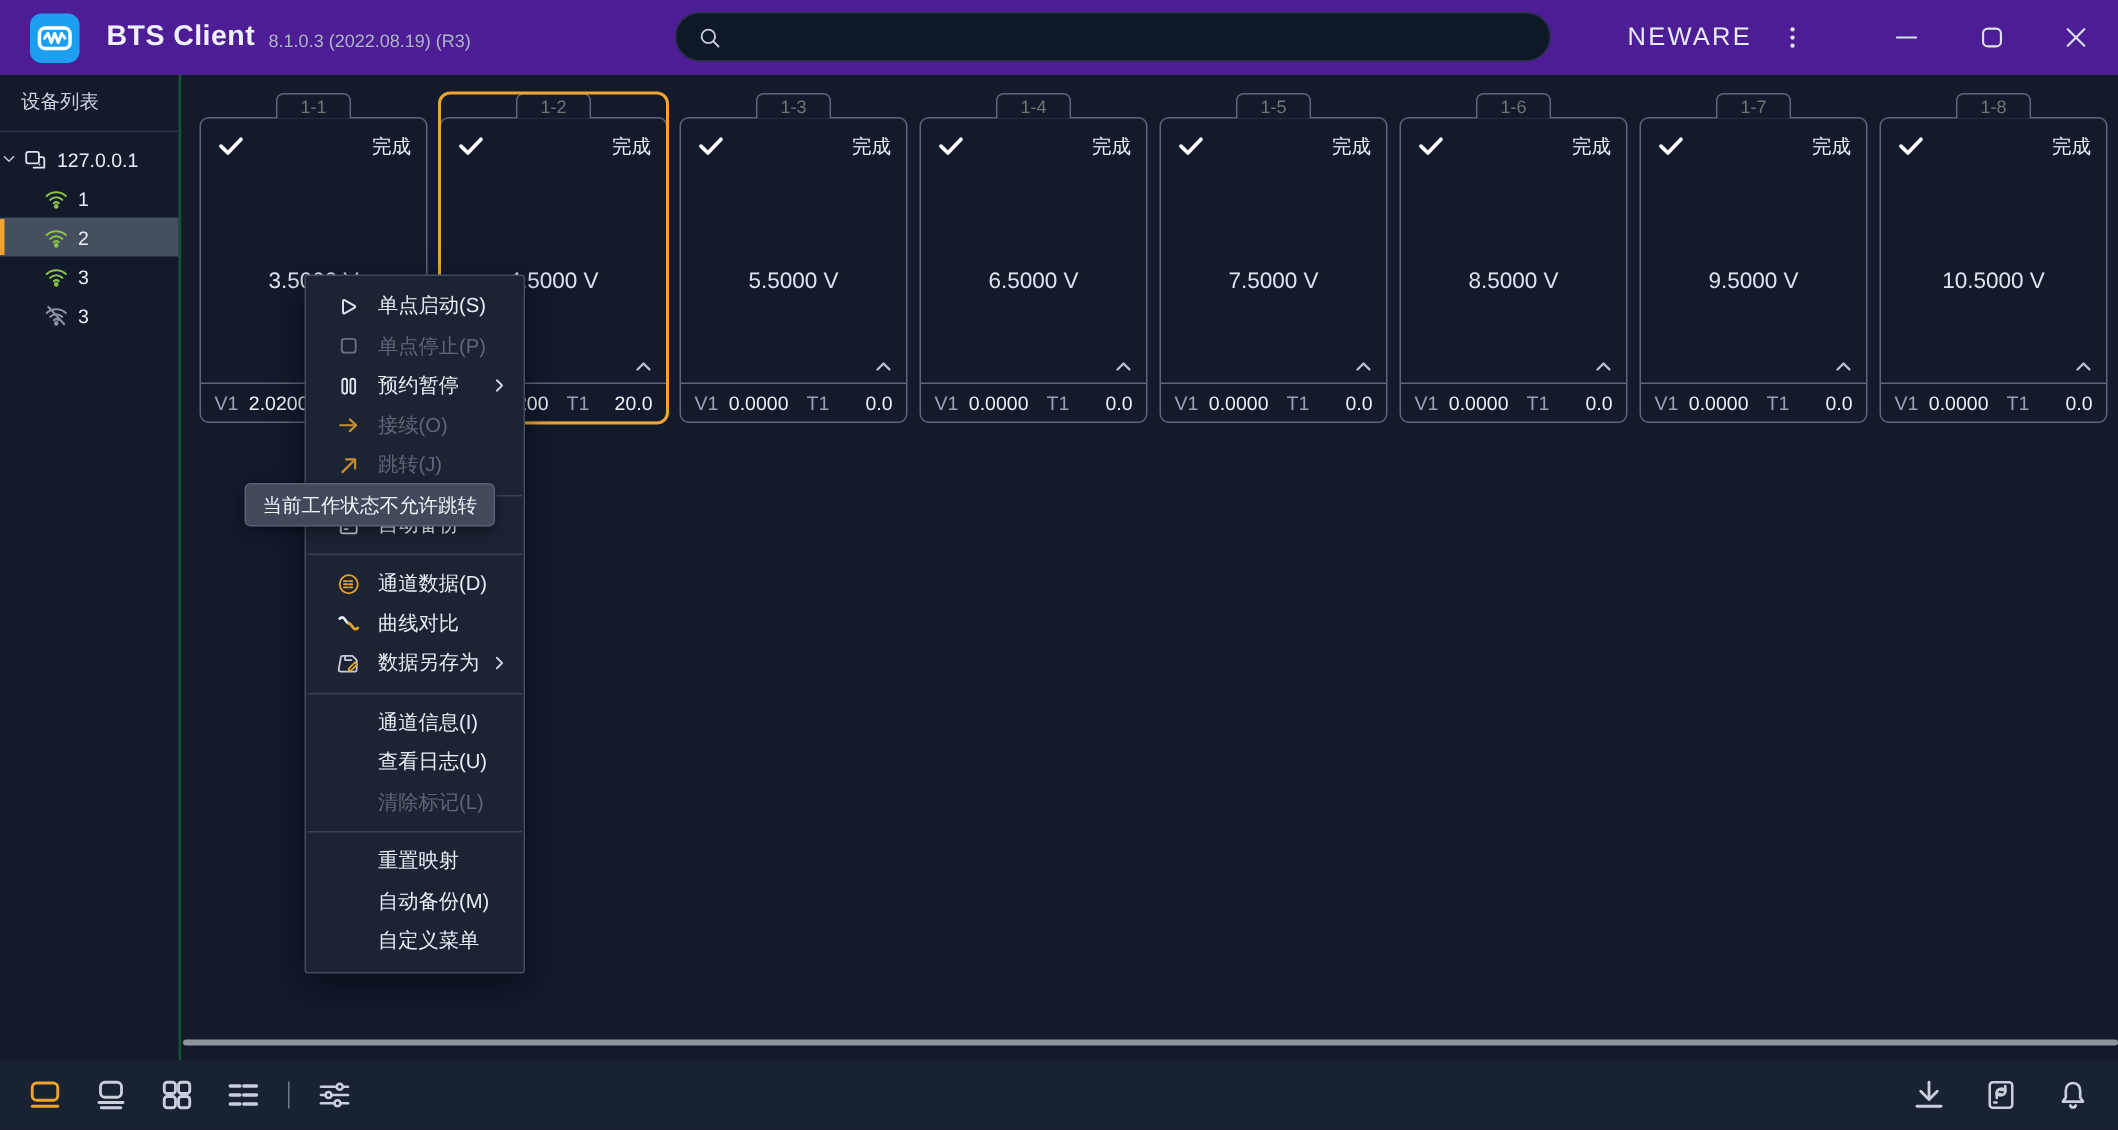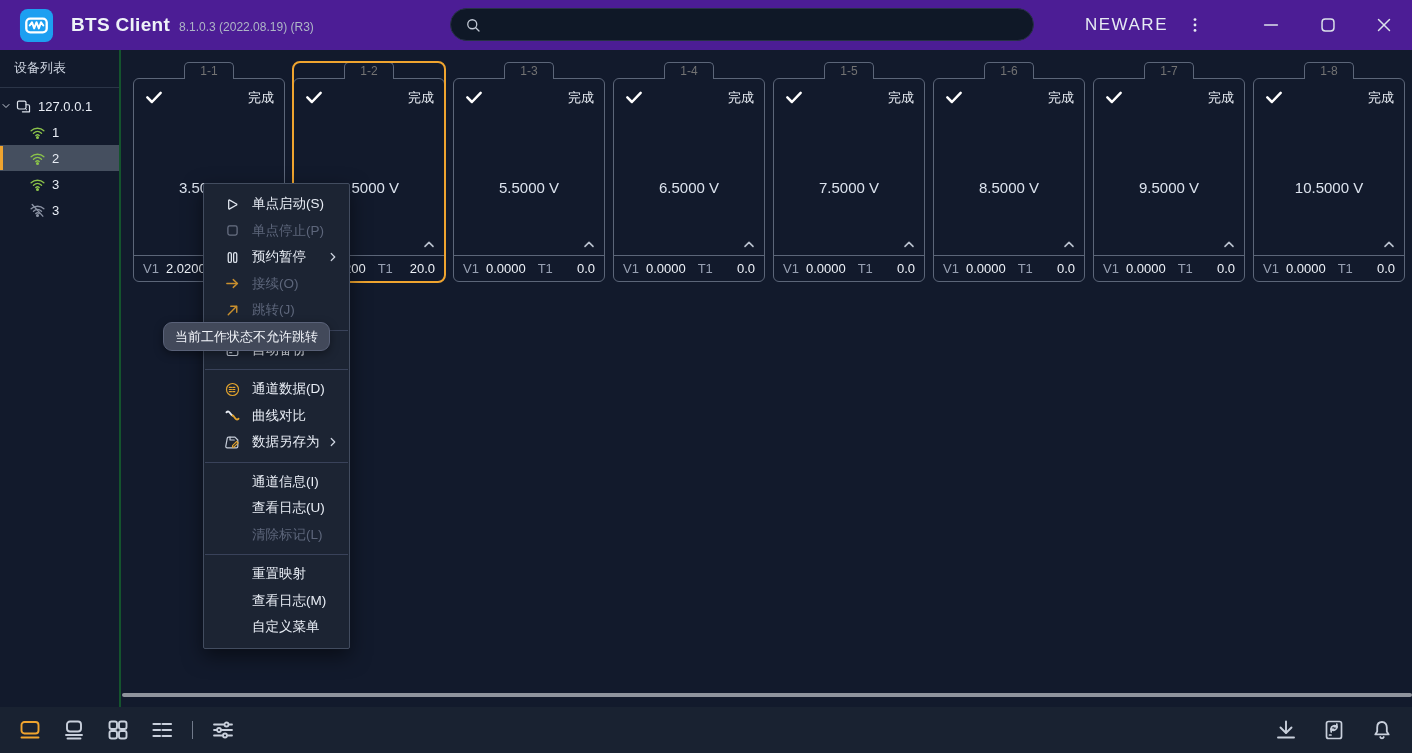--- a/index.html
+++ b/index.html
@@ -68,21 +68,21 @@
   .mi-icon[data-name="channel-data-icon"] { color:#e2a42e; }
   .mi-icon[data-name="backup-icon"], .mi-icon[data-name="save-as-icon"] { color:#c6cdd9; }
   .mi-label { font-size:13.5px; color:#e8edf5; }
   .menu-item.disabled .mi-label { color:#5d667b; }
   .mi-arrow { margin-left:auto; margin-right:10px; width:12px; height:12px; color:#cfd6e2; visibility:hidden; }
   .mi-arrow.show { visibility:visible; }
   .menu-sep { display:none; }
   .menu-sep.show { display:block; border-top:1px solid #39425a; margin:6px 1px; }
 
   
-  .tooltip { position:absolute; left:163px; top:322px; height:29px; line-height:27px; padding:0 11px; background:#42495a; border:1px solid #596178; border-radius:9px; font-size:13px; color:#f0f3f8; z-index:40; box-shadow:0 3px 10px rgba(0,0,0,.4); white-space:nowrap; }
+  .tooltip { position:absolute; left:163px; top:322px; height:29px; line-height:27px; padding:0 11px; background:#42495a; border:1px solid #596178; border-radius:4px; font-size:13px; color:#f0f3f8; z-index:40; box-shadow:0 3px 10px rgba(0,0,0,.4); white-space:nowrap; }
 
   
   .bottombar { position:absolute; left:0; bottom:0; width:1412px; height:46px; background:#192231; display:flex; align-items:center; z-index:10; }
   .bb-left { display:flex; align-items:center; gap:16px; padding-left:16px; }
   .bb-right { margin-left:auto; display:flex; align-items:center; gap:20px; padding-right:16px; }
   .bb-btn { width:28px; height:28px; display:flex; align-items:center; justify-content:center; color:#c9d0dc; cursor:pointer; }
   .bb-btn svg { width:24px; height:24px; }
   .bb-btn.active { color:#efa42f; }
   .bb-div { width:1px; height:18px; background:#717a8b; }
 </style>
@@ -676,21 +676,21 @@
             <polyline points="8.5,5 15.5,12 8.5,19"></polyline>
           </svg>
         </span>
       </div>
 
     </div>
 
     <div>
       <div class="menu-item" data-name="context-menu-item">
         <span class="mi-icon"></span>
-        <span class="mi-label" data-name="menu-item-label">查看日志(M)</span>
+        <span class="mi-label" data-name="menu-item-label">自动备份(M)</span>
         <span class="mi-arrow" data-name="submenu-arrow-icon" data-icon="submenu-arrow-icon">
           <svg viewBox="0 0 24 24" width="12" height="12" fill="none" stroke="currentColor" stroke-linecap="round" stroke-linejoin="round" stroke-width="2.4">
             <polyline points="8.5,5 15.5,12 8.5,19"></polyline>
           </svg>
         </span>
       </div>
 
     </div>
 
     <div>

